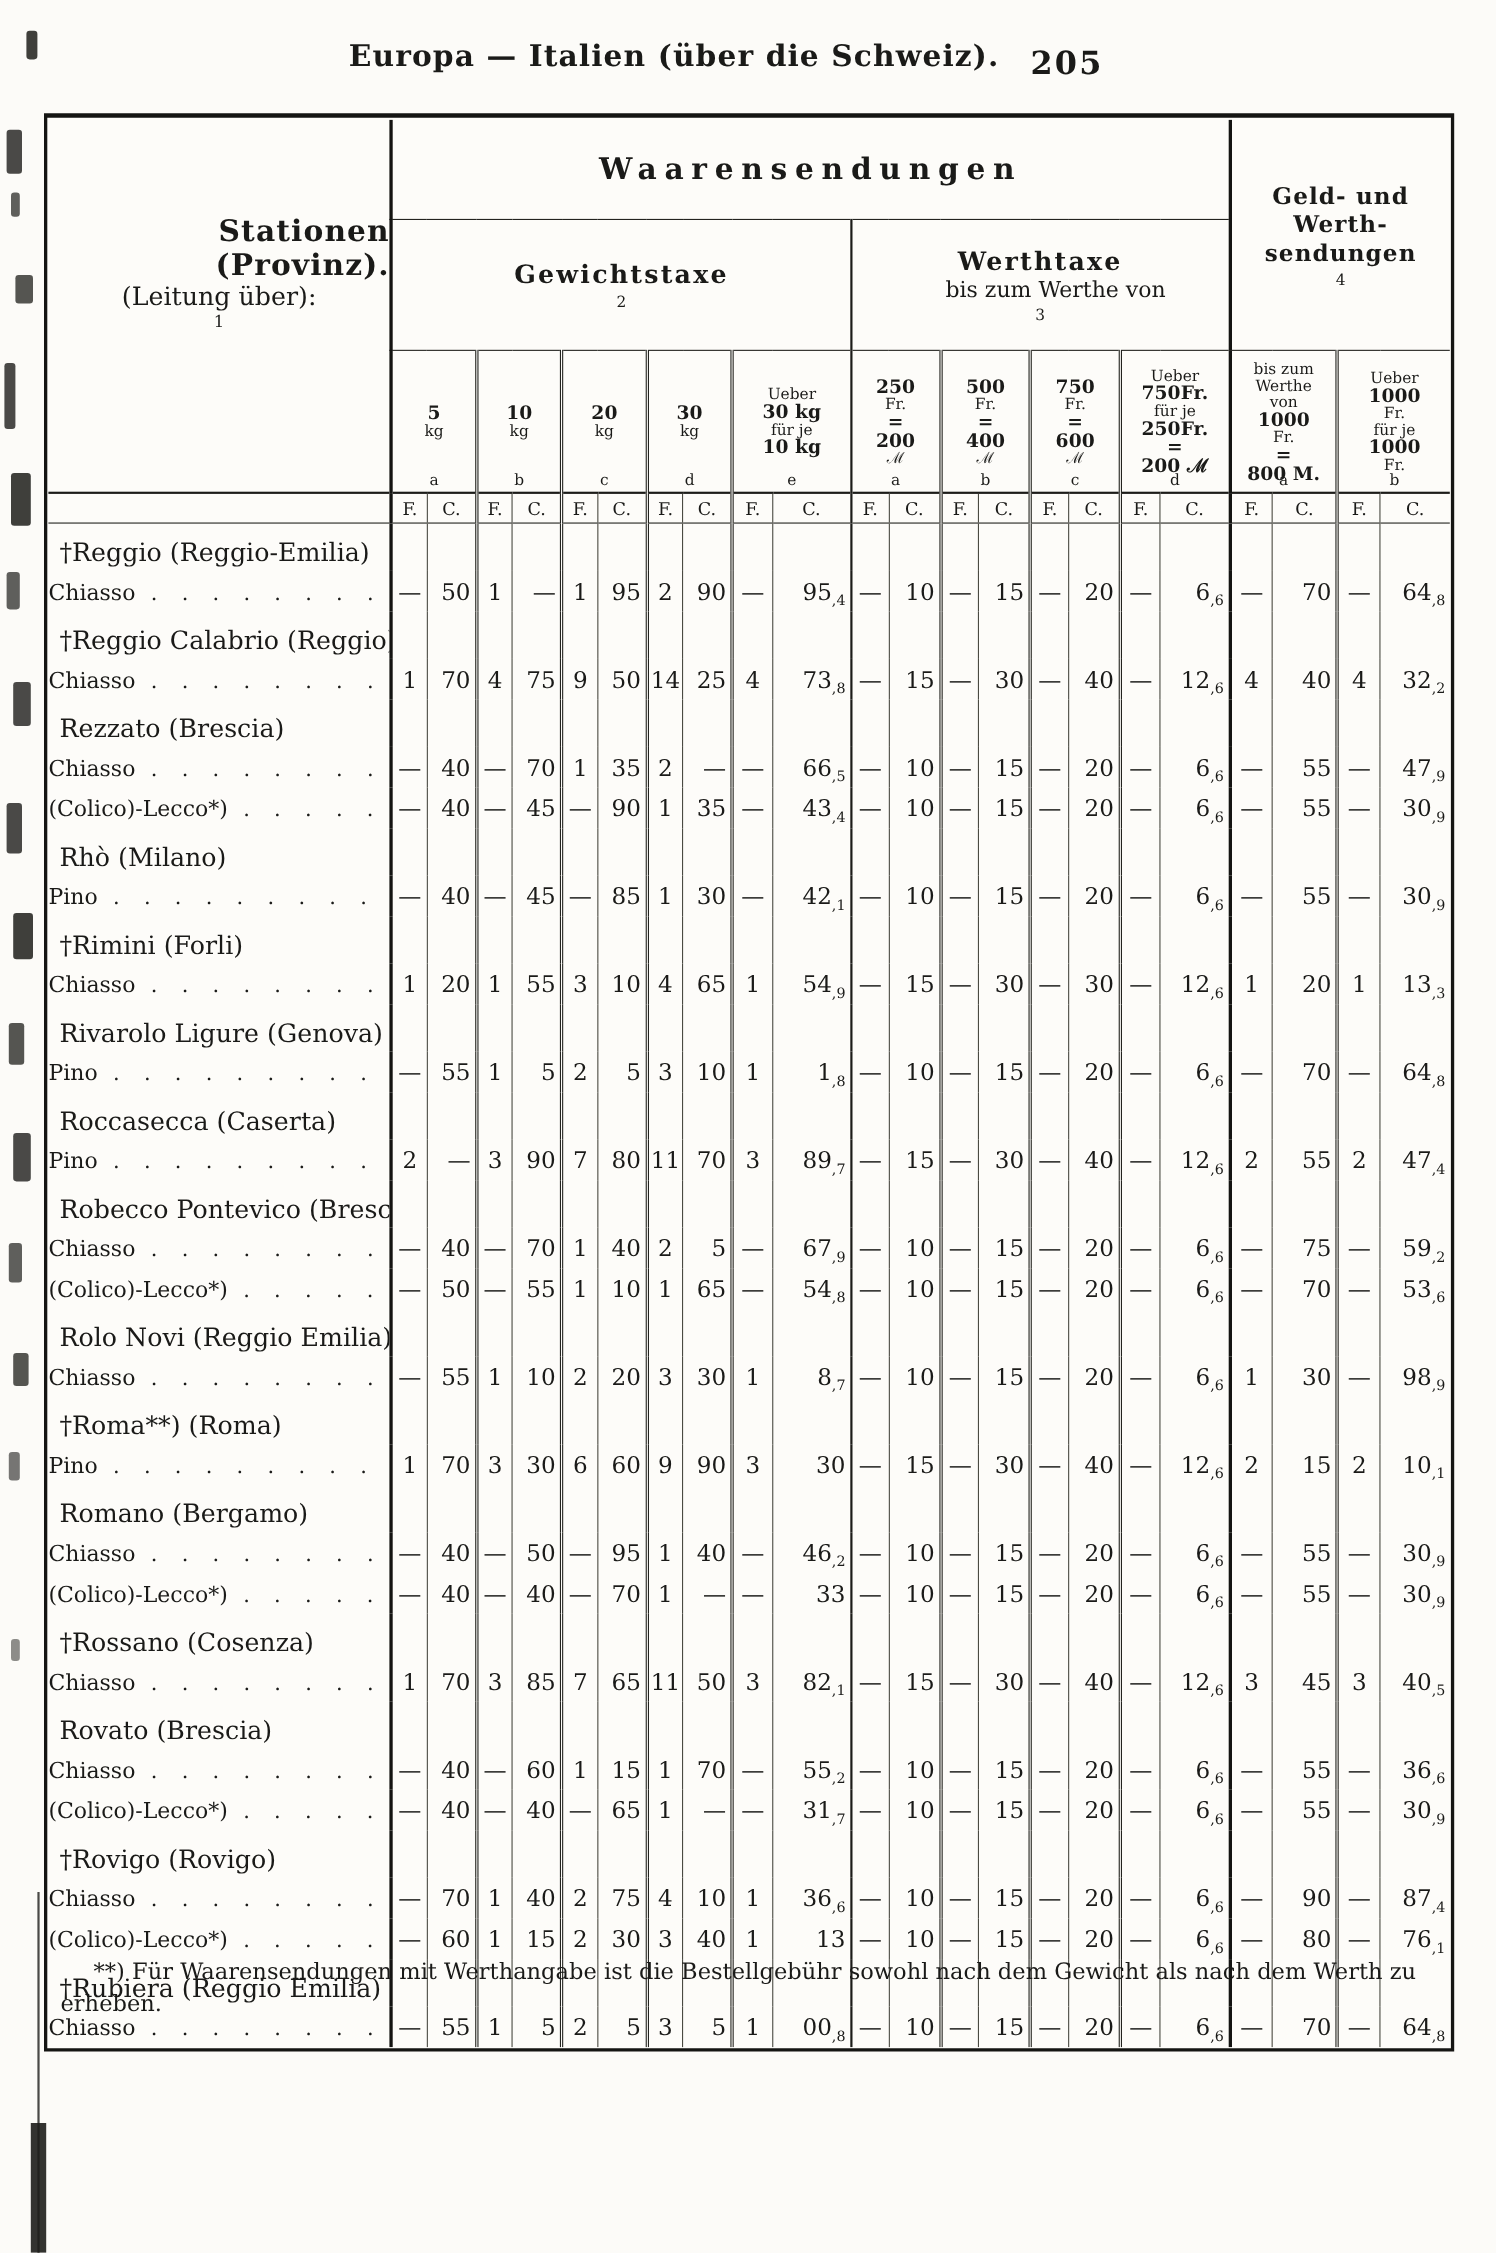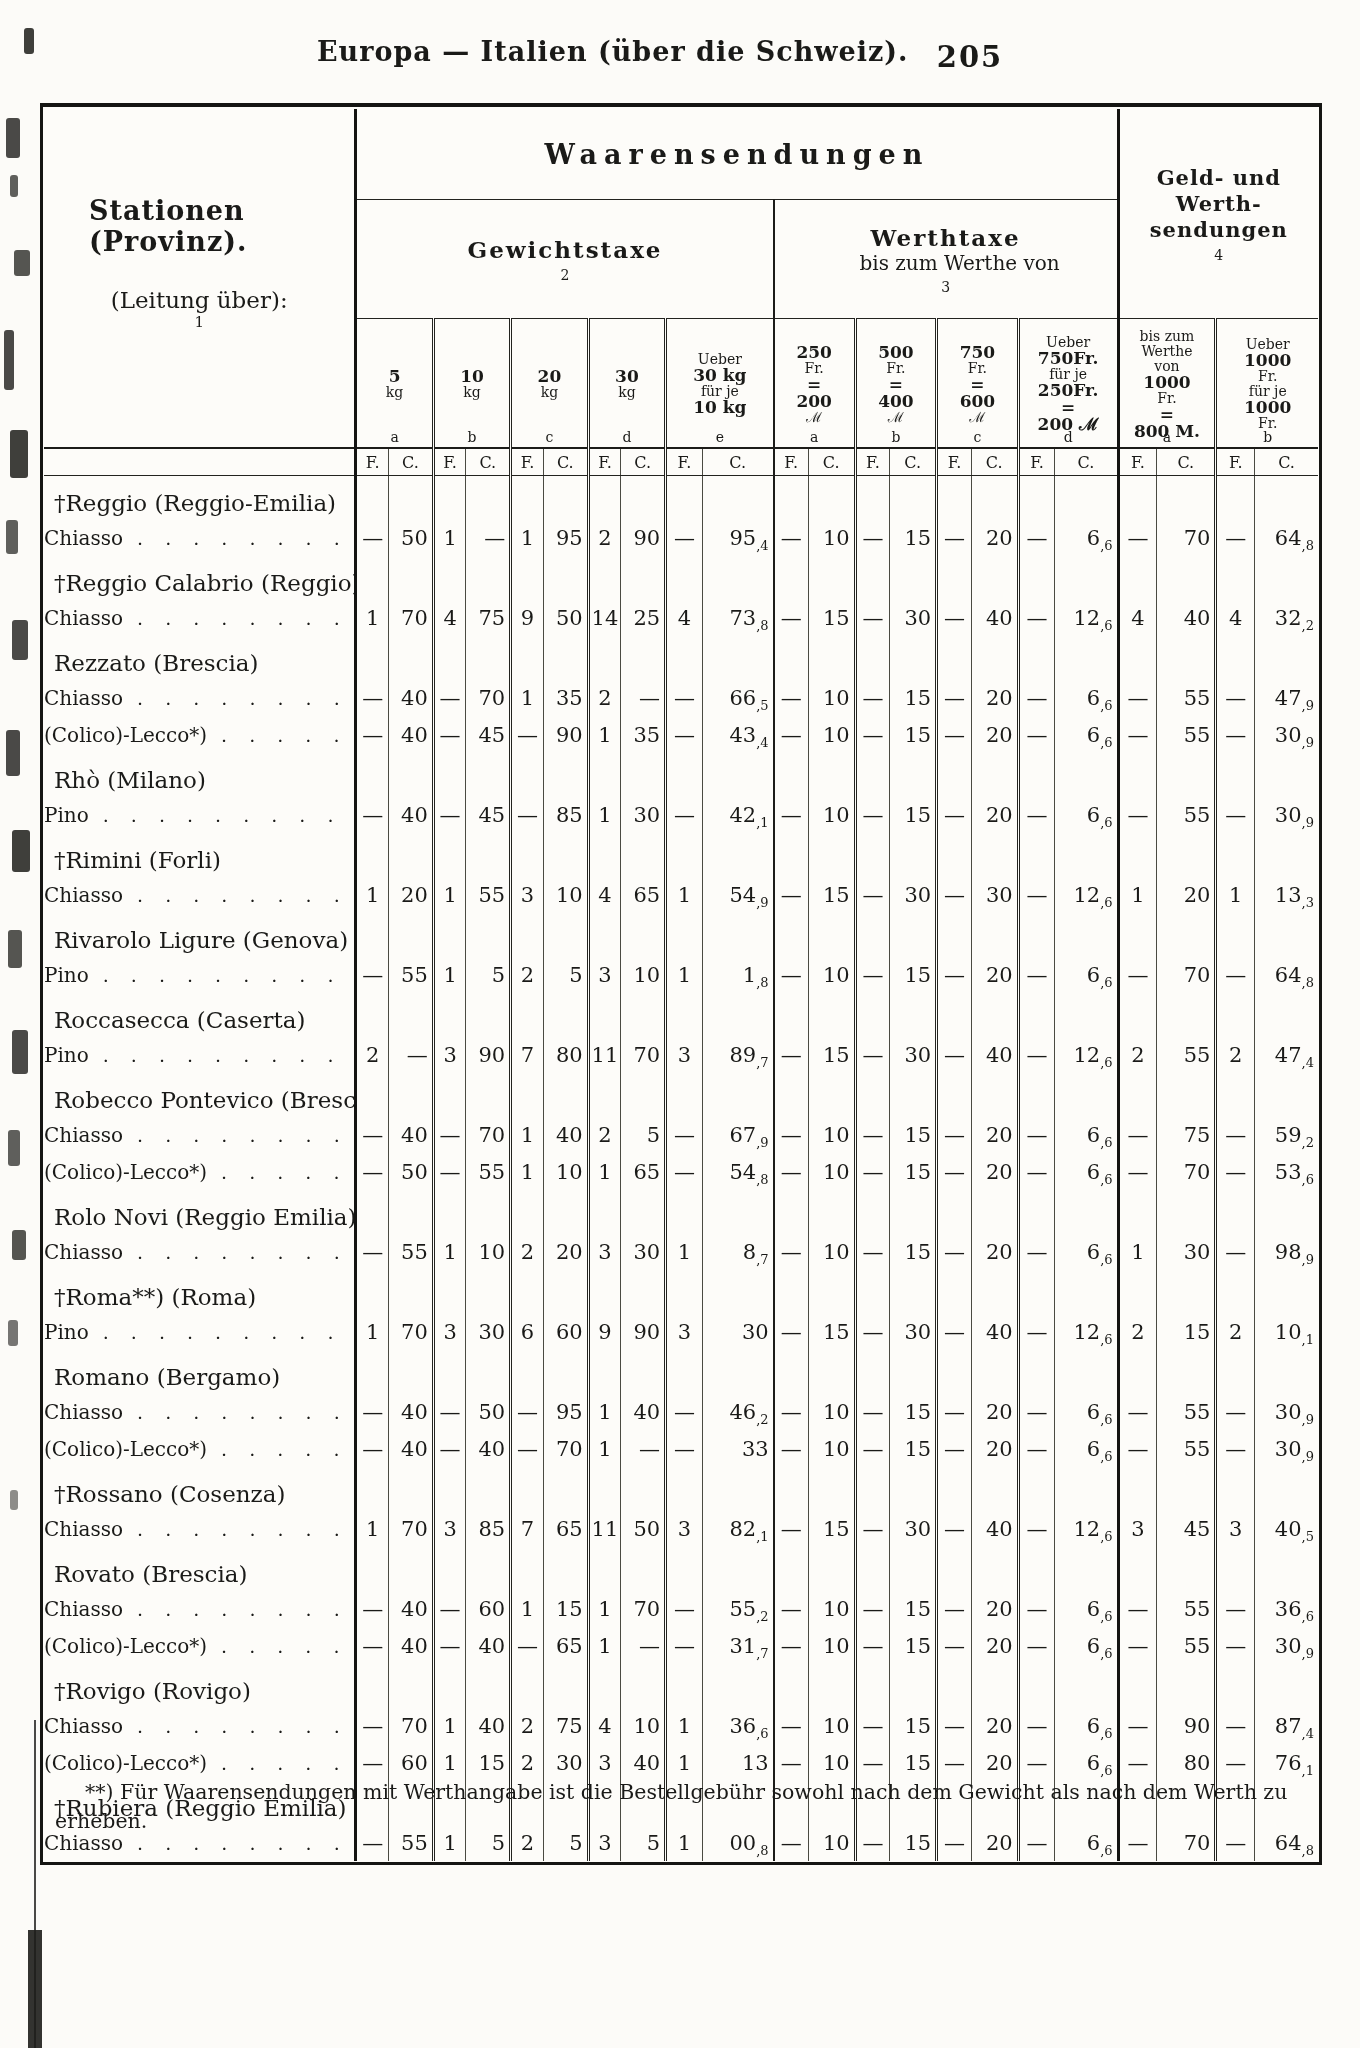--- a/index.html
+++ b/index.html
@@ -29,22 +29,22 @@
   .sep-dbl{border-left:3px double #23231f;}
   .sep-med{border-left:2px solid #1c1c19;}
   .sep-thick{border-left:3px solid #141412;}
   .c-sep{border-left:1px solid #4a4a42;}
   
   th{font-weight:normal;}
   .station-head{
     height:auto;vertical-align:top;border-right:3px solid #141412;
   }
   .station-head .sh-flex{display:flex;flex-direction:column;height:100%;}
-  .sh-title{margin-top:86px;text-align:left;font-size:27px;font-weight:bold;letter-spacing:1px;padding-left:45px;}
-  .sh-sub{margin-top:30px;text-align:center;font-size:23px;}
+  .sh-title{margin-top:86px;text-align:right;font-size:27px;font-weight:bold;letter-spacing:1px;padding-left:45px;}
+  .sh-sub{text-align:center;font-size:23px;}
   .sh-num{margin-top:auto;margin-bottom:4px;text-align:center;font-size:15px;}
   .waaren-head{
     height:90px;text-align:center;vertical-align:middle;
     font-size:27px;font-weight:bold;letter-spacing:7px;
     border-bottom:1px solid #23231f;
   }
   .gewicht-head,.werth-head{
     height:118px;text-align:center;vertical-align:middle;
     border-bottom:1px solid #23231f;
   }

